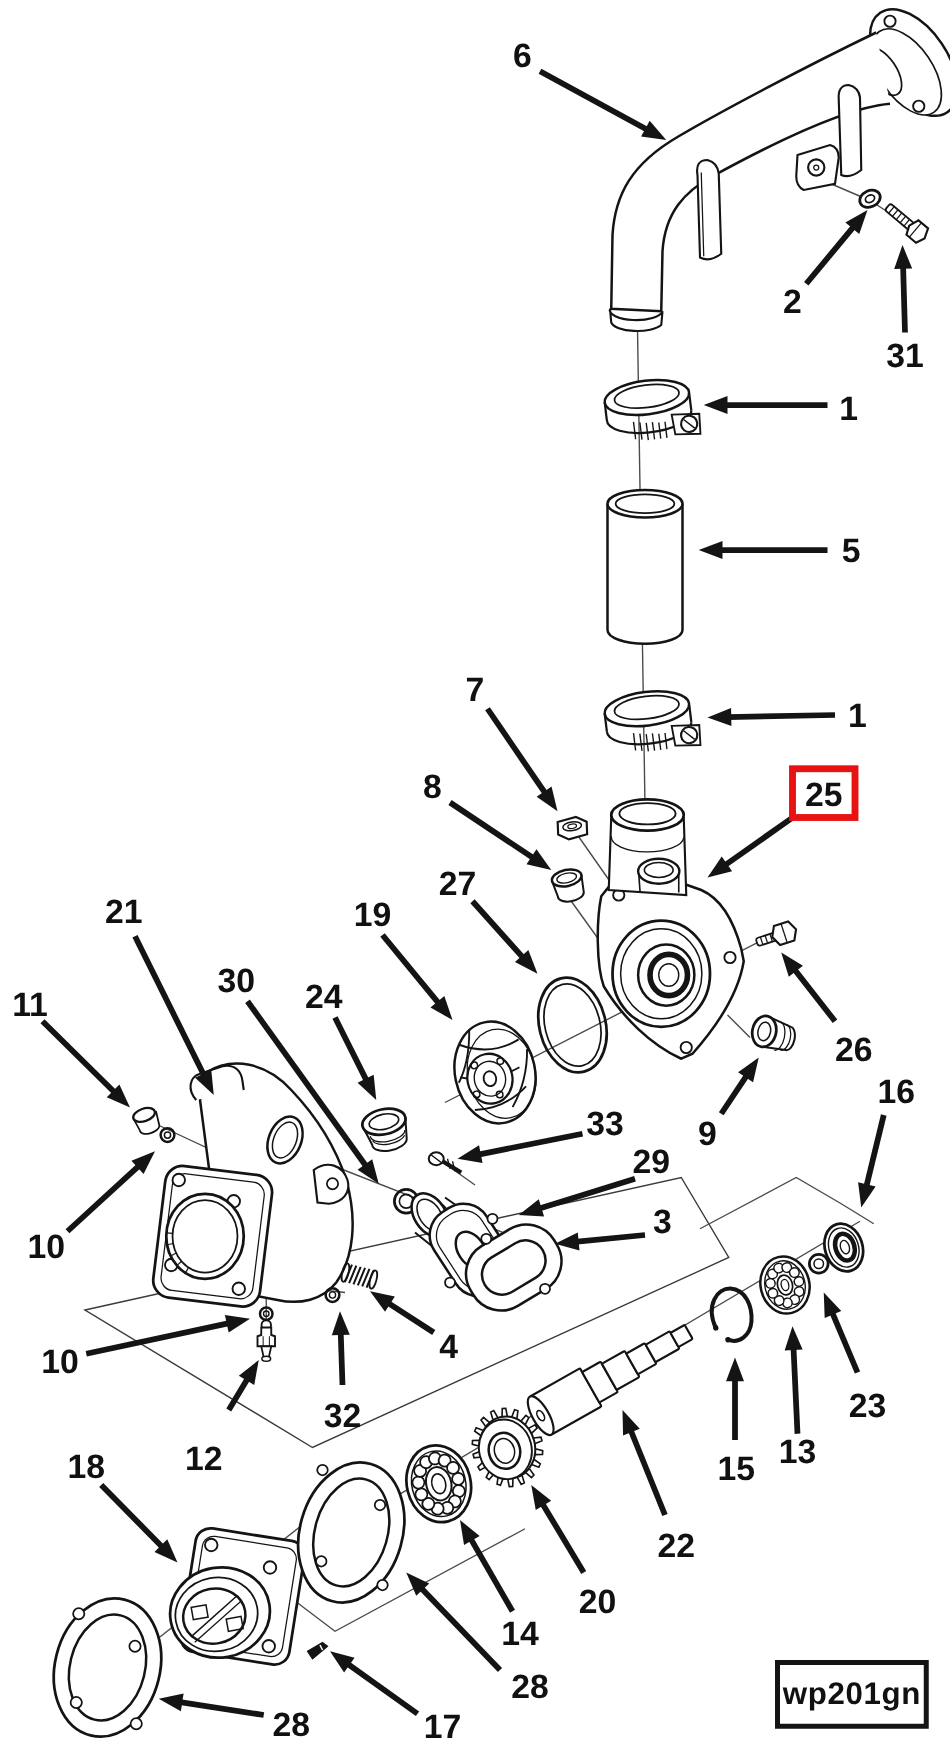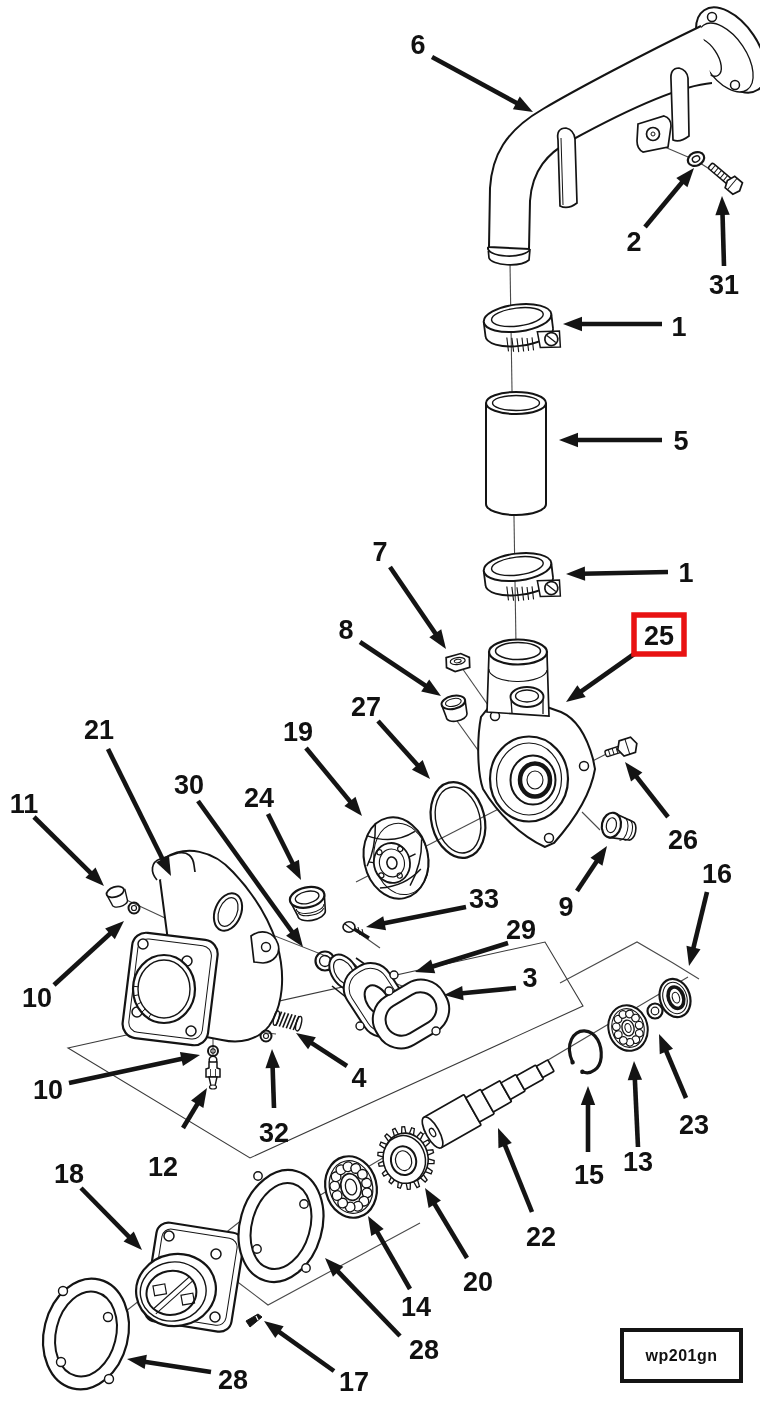--- a/index.html
+++ b/index.html
@@ -1,21 +1,21 @@
 <!DOCTYPE html>
 <html><head>
 <meta charset="utf-8">
 <style>
   html,body{margin:0;padding:0;background:#fff;}
   .stage{position:relative;width:760px;height:1401px;background:#fff;overflow:hidden;
          font-family:"Liberation Sans",sans-serif;}
   .art{position:absolute;left:0;top:0;}
   .code-box{position:absolute;left:620px;top:1328px;width:115px;height:47px;
             border:4px solid #141414;display:flex;align-items:center;justify-content:center;
-            font-weight:bold;font-size:16px;color:#111;letter-spacing:.5px;}
+            font-weight:bold;font-size:25px;color:#111;letter-spacing:.5px;}
   svg text{font-family:"Liberation Sans",sans-serif;font-weight:bold;fill:#111;}
 </style>
 </head>
 <body>
 
 <div class="stage">
 <svg class="art" width="760" height="1401" viewBox="0 0 760 1401">
 
   <g stroke="#4a4a4a" stroke-width="1.1" fill="none">
     <line x1="510" y1="263" x2="516" y2="645"></line>

